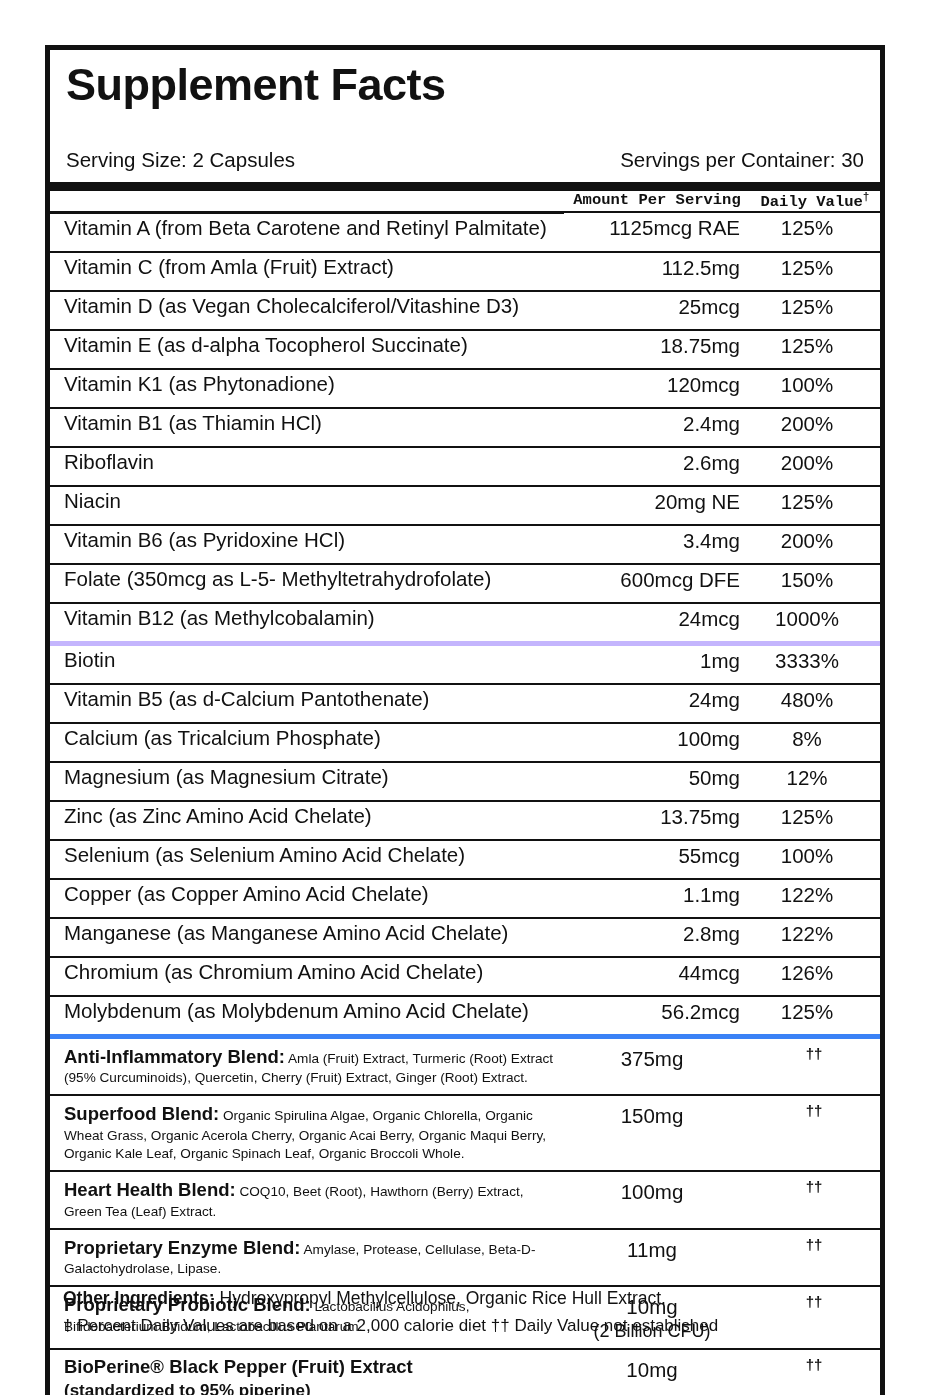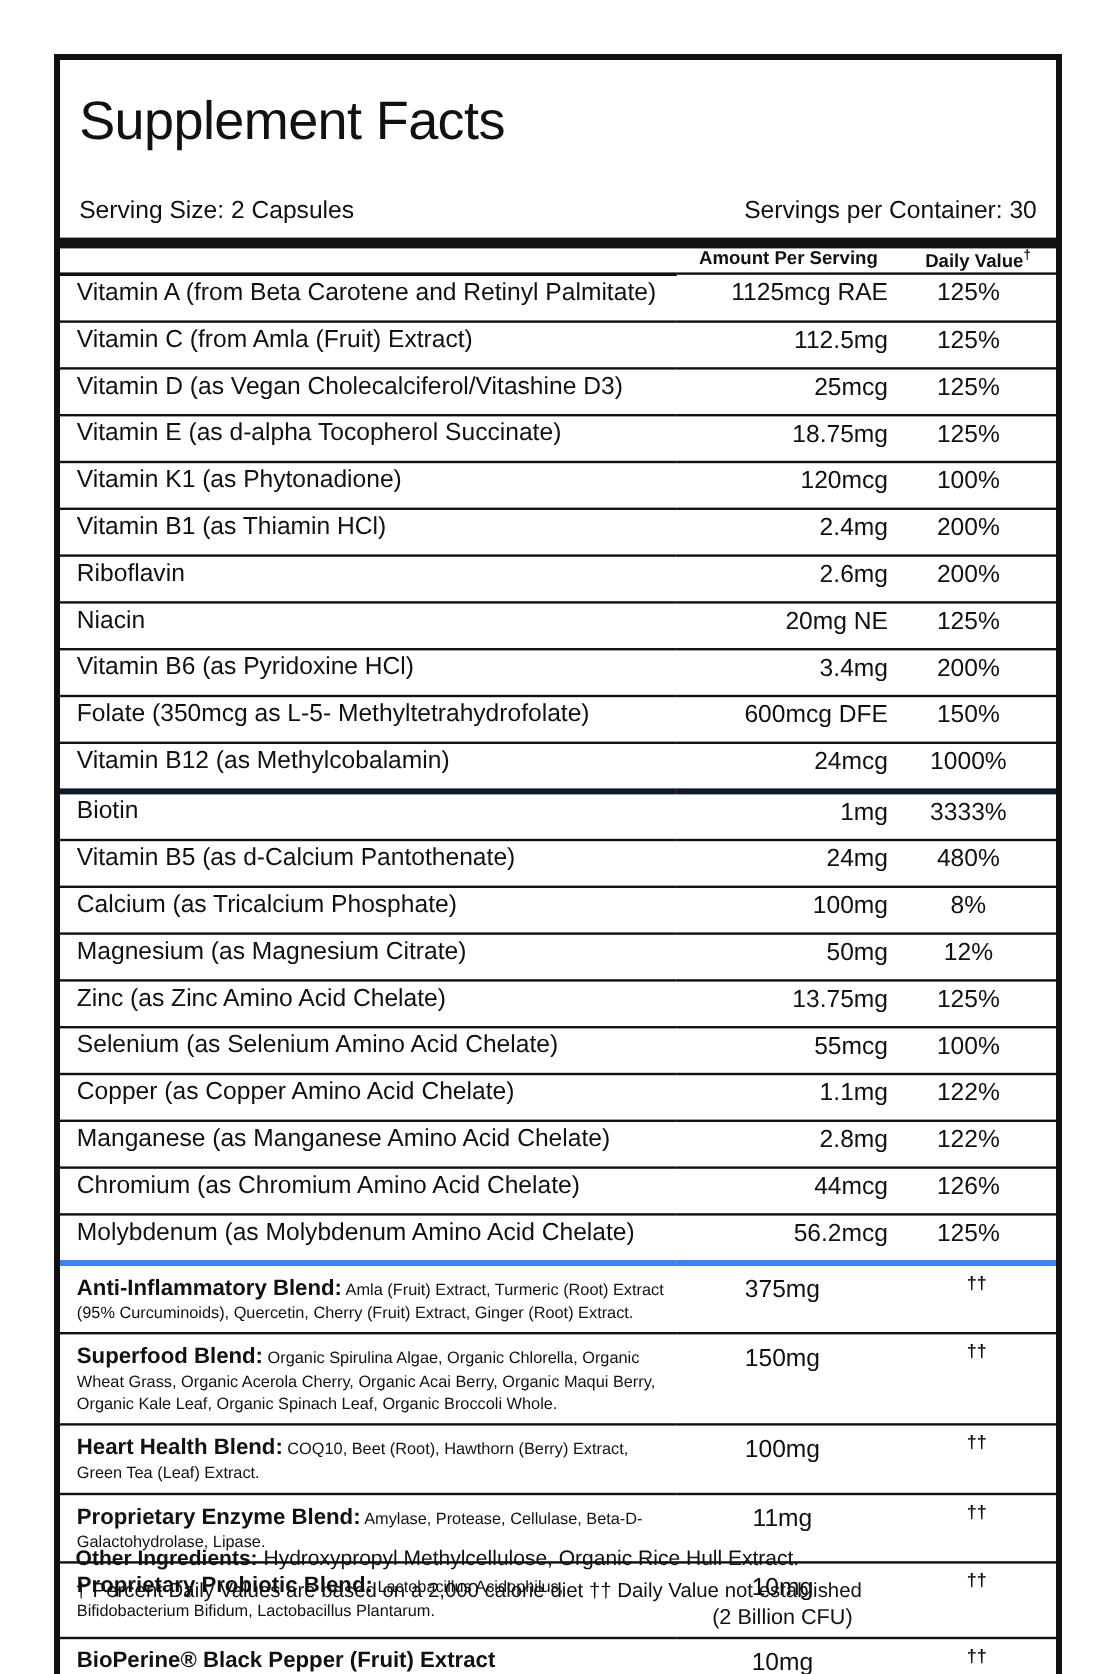--- a/index.html
+++ b/index.html
@@ -31,24 +31,24 @@
     border: 5px solid #111111;
     background: #ffffff;
   }
 
   
   .facts-header {
     padding: 12px 16px 4px 16px;
   }
   .facts-title {
     font-size: 45px;
-    font-weight: normal;
+    font-weight: bold;
     letter-spacing: -0.5px;
     line-height: 1.02;
-    margin: 16px 0 4px 0;
+    margin: 0 0 4px 0;
     white-space: nowrap;
   }
   .serving-row {
     display: flex;
     justify-content: space-between;
     align-items: baseline;
     font-size: 20.5px;
     padding-bottom: 6px;
     margin-top: 40px;
   }
@@ -75,20 +75,21 @@
     border-bottom: 2px solid #111111;
   }
 
   
   .colhead td {
     border-bottom: 3px solid #111111;
     padding: 3px 0 4px 0;
     font-size: 15.5px;
     font-weight: bold;
     text-align: center;
+    font-family: Liberation Mono, monospace;
   }
   .colhead td.c-blank { border-bottom: 3px solid #111111; }
 
   
   .nrow td { height: 31px; }
   .nrow .nm {
     font-size: 20.5px;
     padding: 3px 4px 3px 14px;
     line-height: 1.12;
     white-space: nowrap;
@@ -100,21 +101,21 @@
     white-space: nowrap;
   }
   .nrow .dv {
     font-size: 20.5px;
     text-align: center;
     padding: 3px 20px 3px 4px;
     white-space: nowrap;
   }
 
   
-  tr.sep-strong td { border-top: 5px solid #0f172a; }
+  tr.sep-strong td { border-top: 5px solid #c4b5fd; }
   tr.sep-section td { border-top: 5px solid #3b82f6; }
 
   
   .brow .nm {
     font-size: 13.6px;
     padding: 6px 8px 7px 14px;
     line-height: 1.33;
   }
   .brow .nm b {
     font-size: 18.5px;

